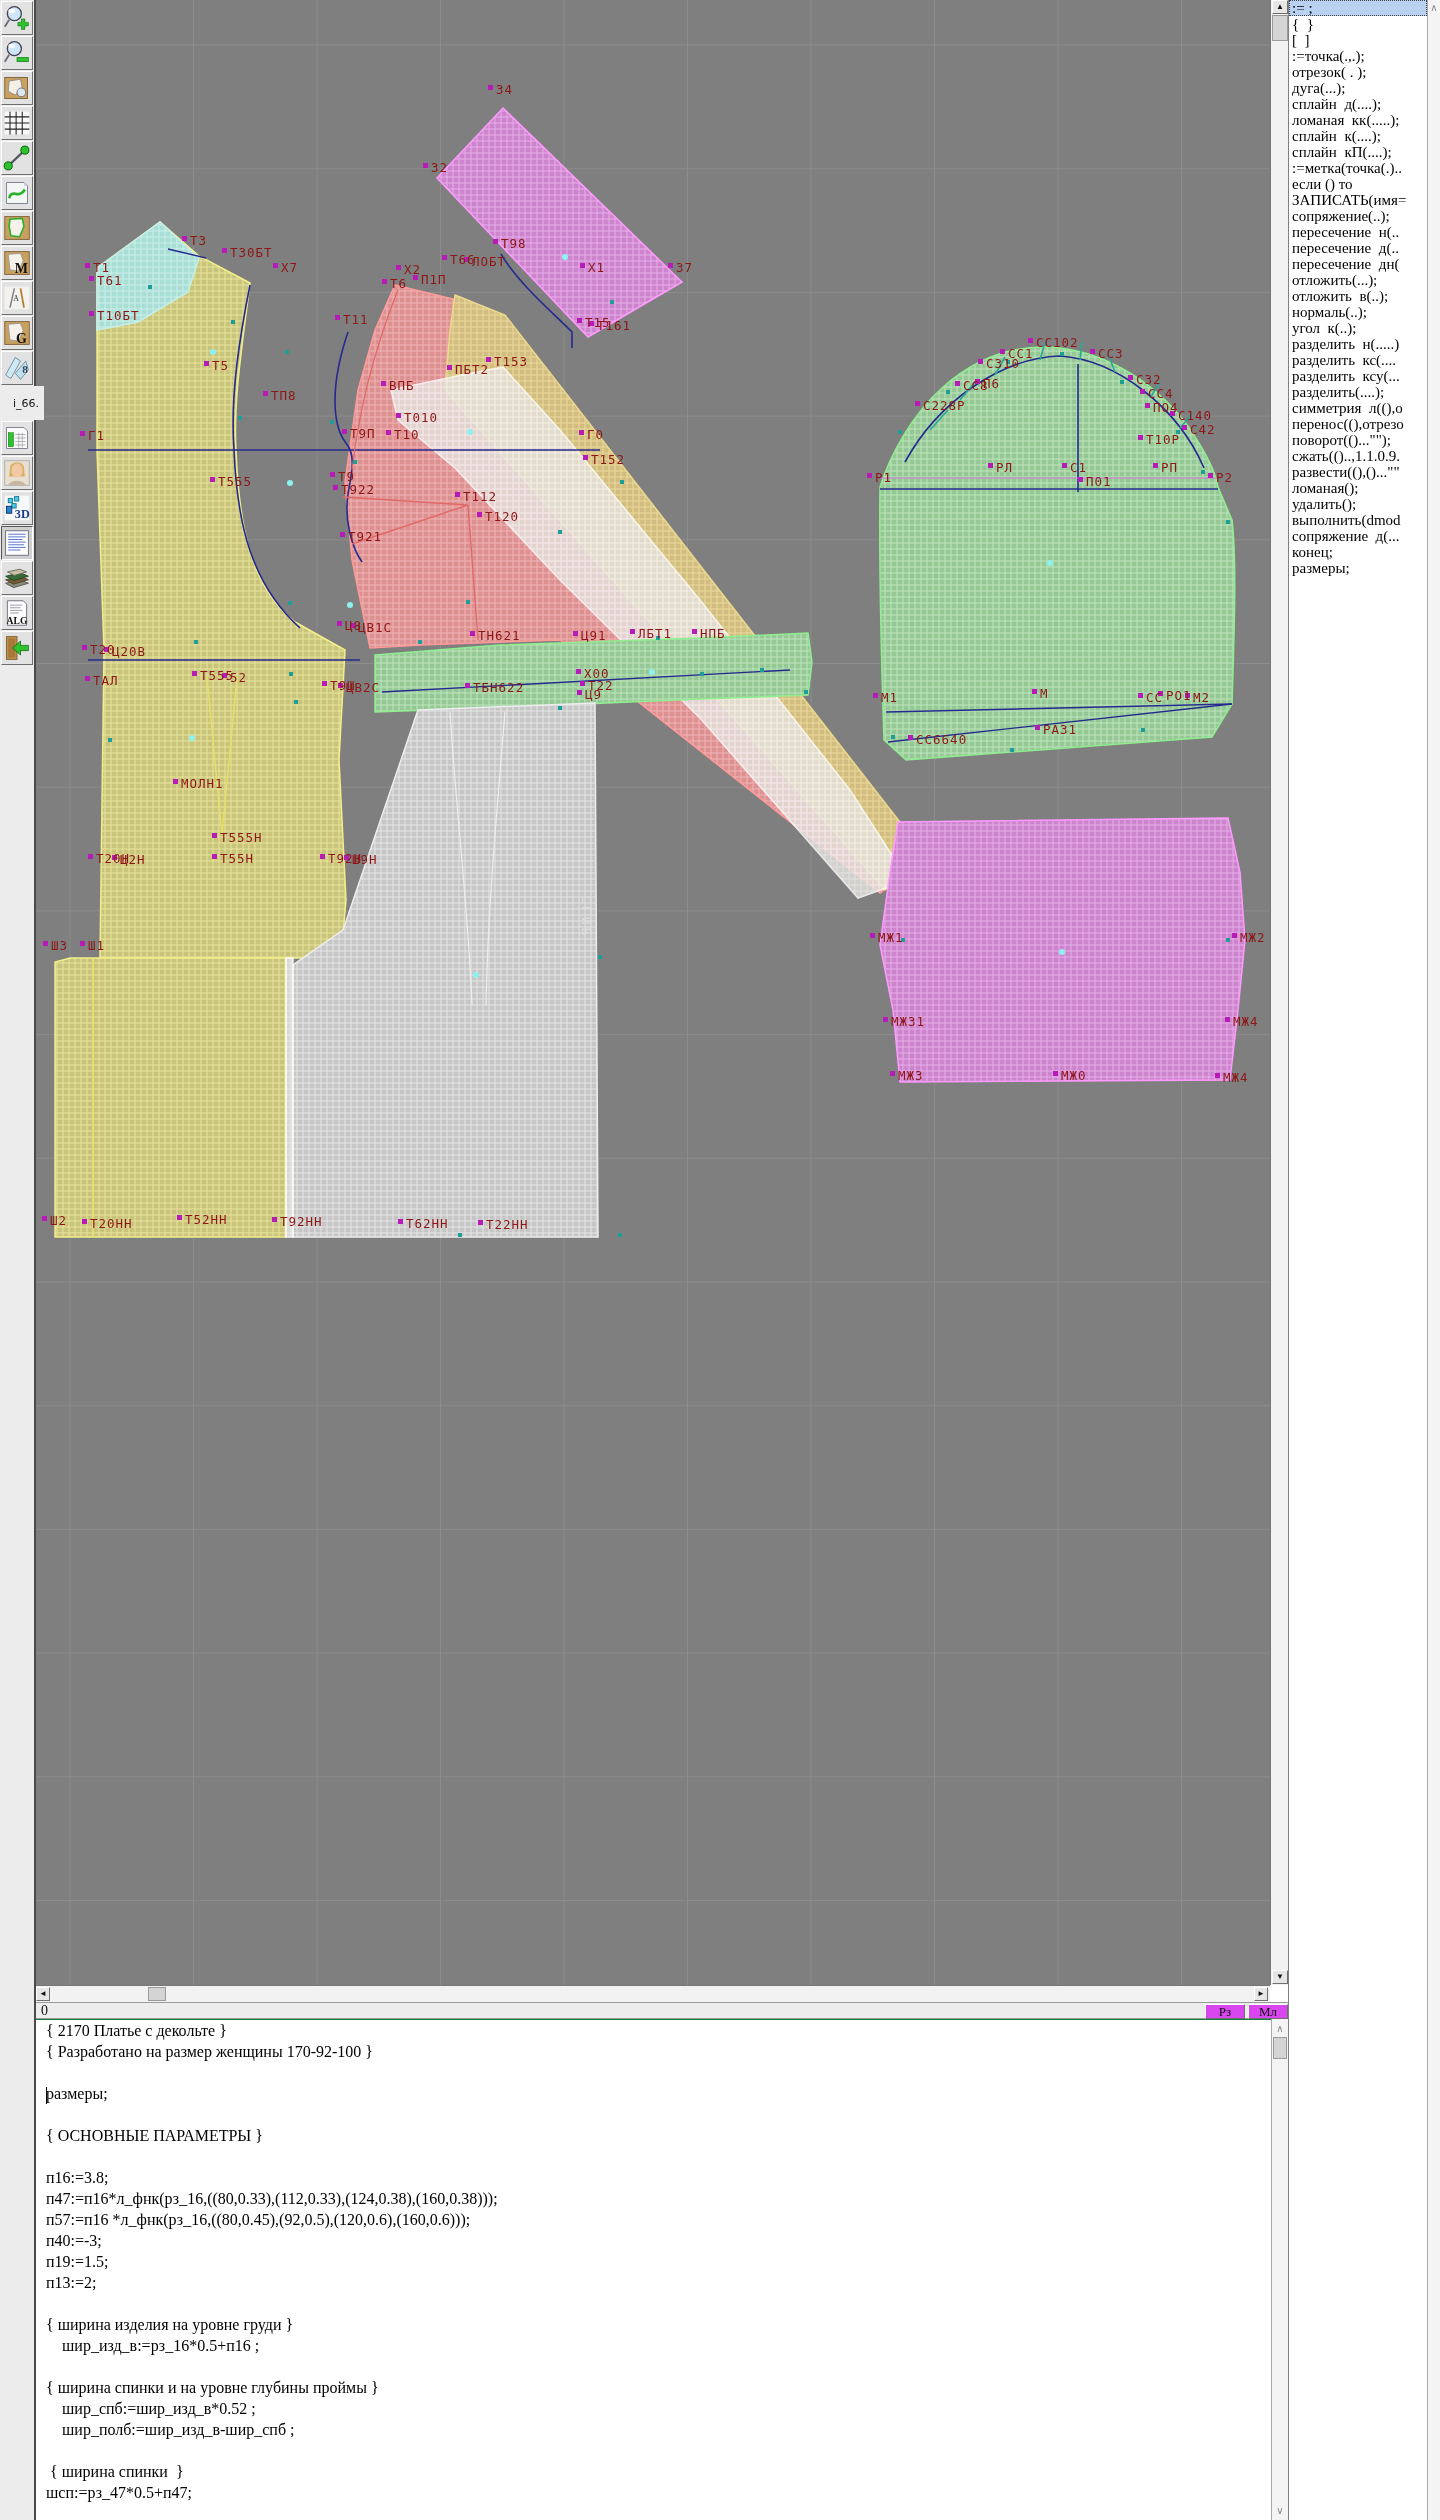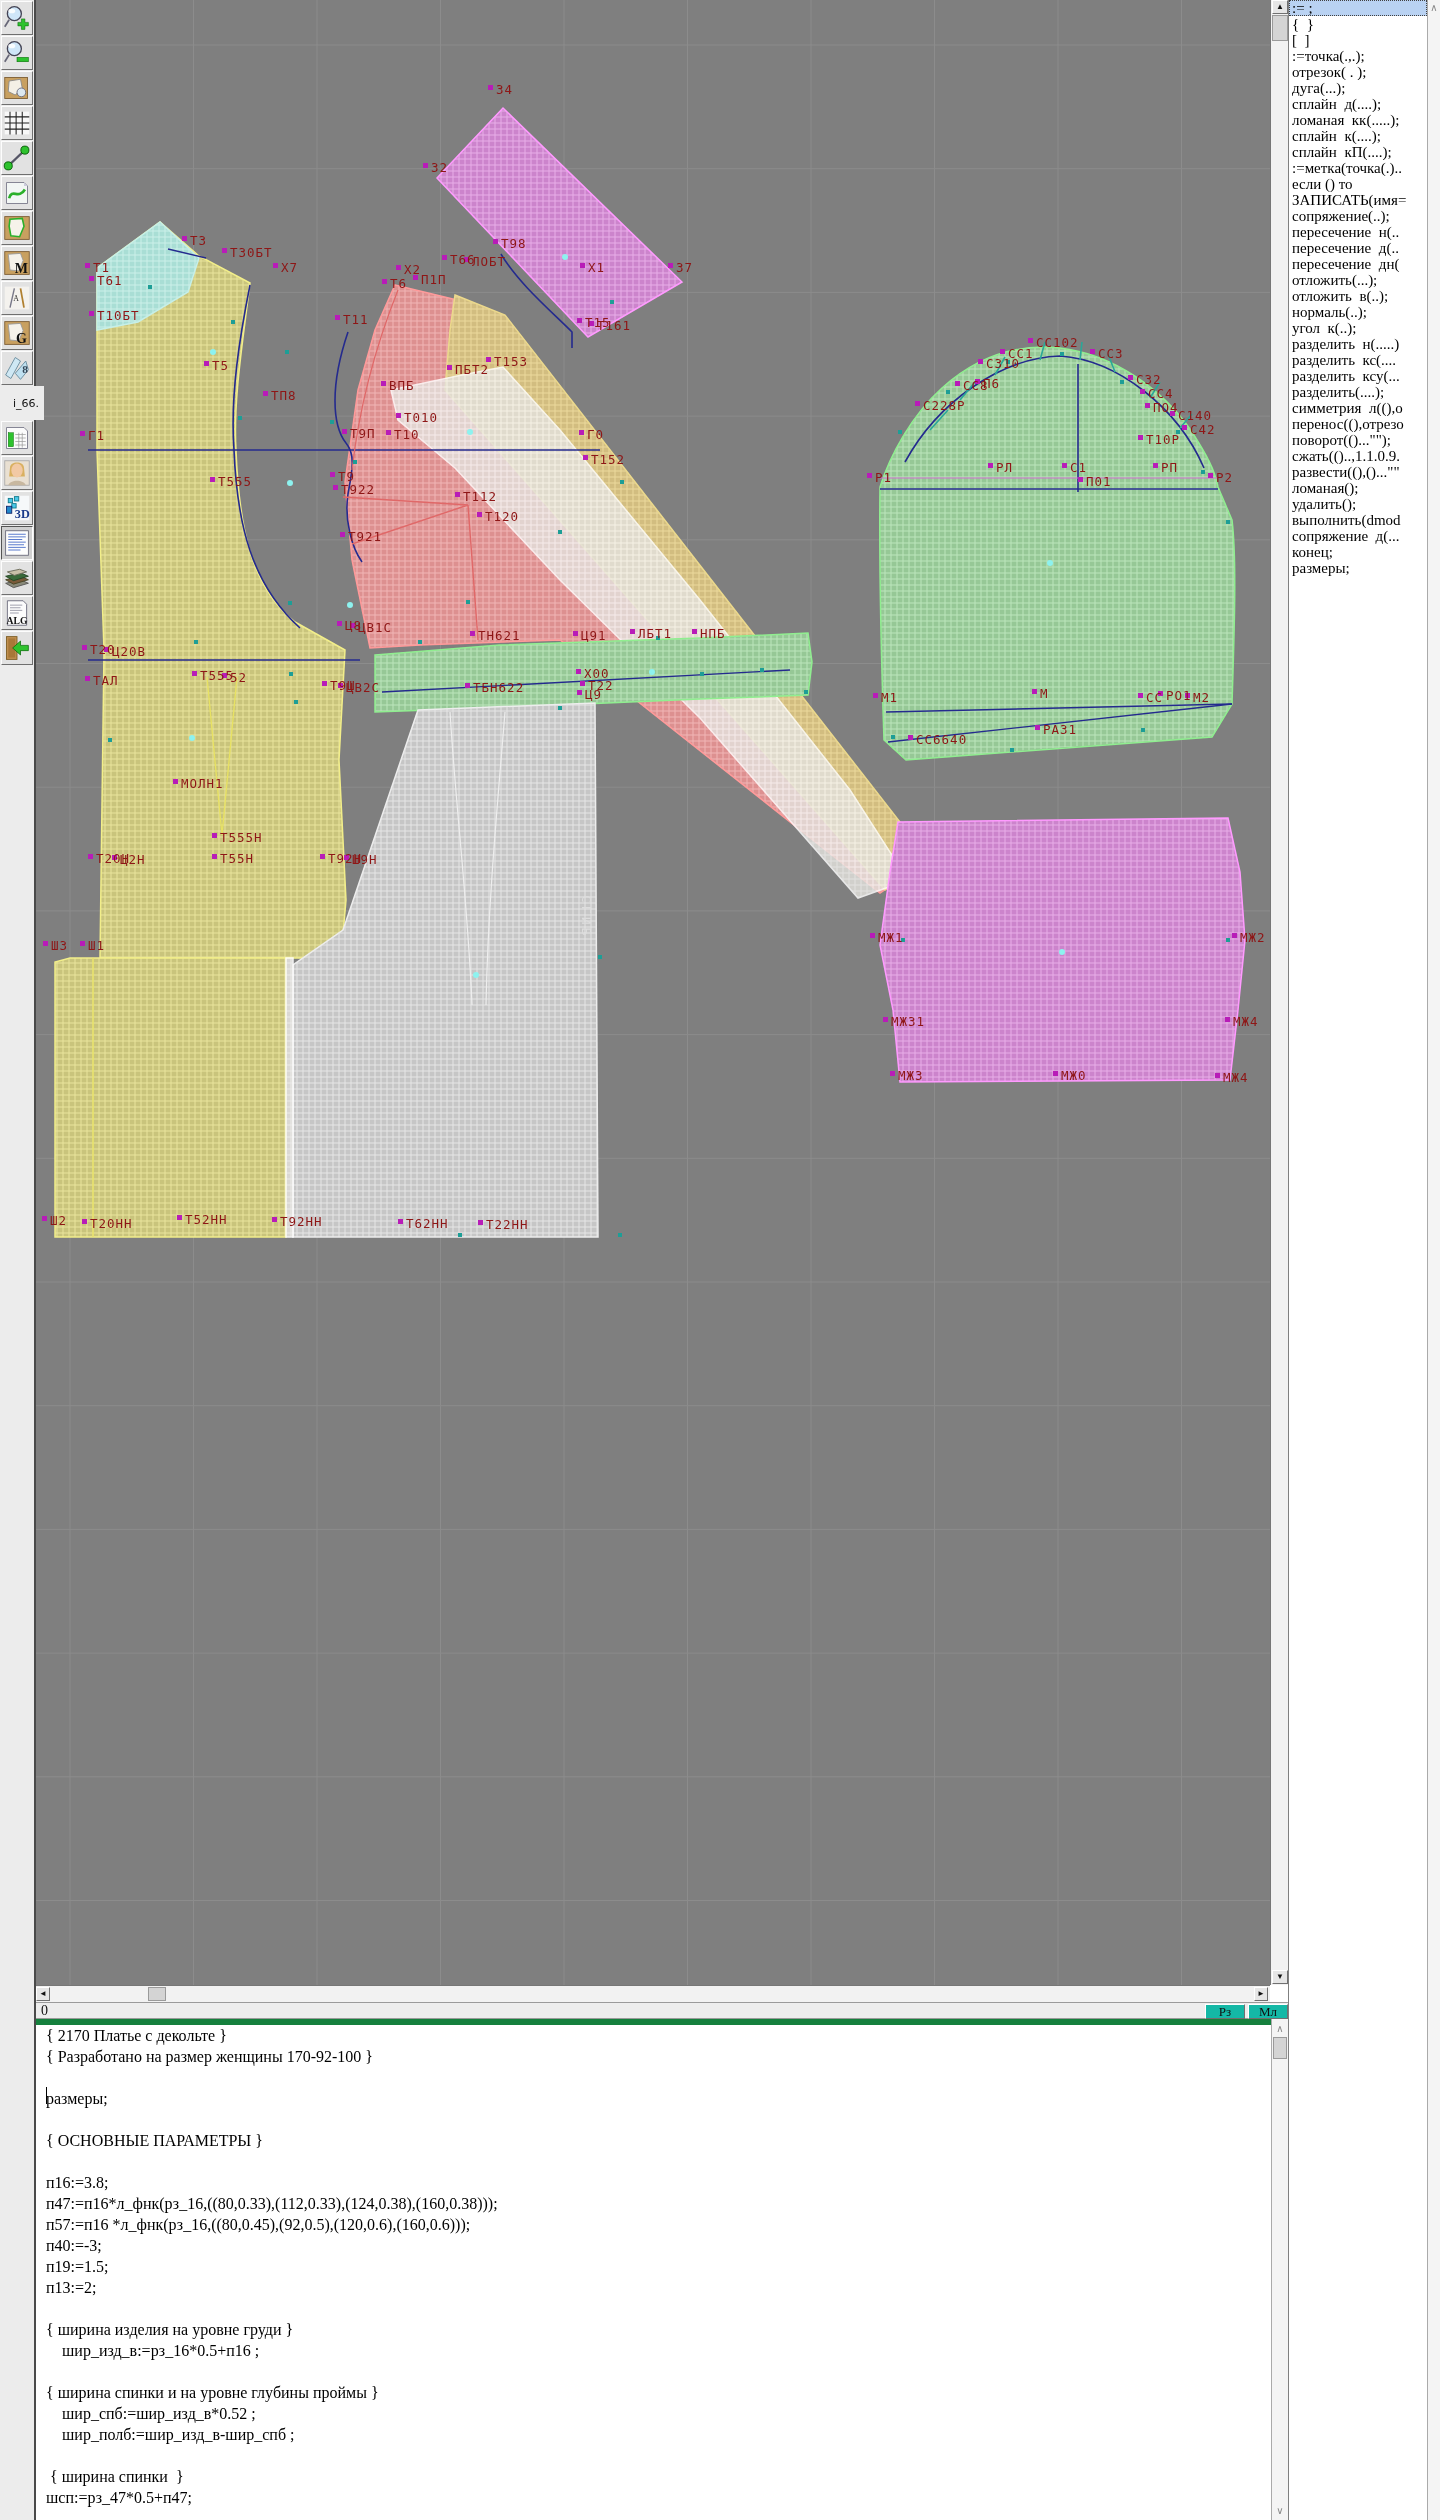--- a/index.html
+++ b/index.html
@@ -30,27 +30,27 @@
   .sb-thumb{position:absolute;background:#d4d4d4;border:1px solid #9a9a9a;box-sizing:border-box;}
   .sb-flat{position:absolute;background:#f4f4f4;border-left:1px solid #aaa;box-sizing:border-box;}
   .sb-flat .arrow{position:absolute;left:0;width:100%;text-align:center;color:#888;
     font-size:10px;}
 
   
   #statusrow{position:absolute;left:36px;top:2002px;width:1252px;height:17px;background:#ededed;
     border-top:1px solid #9a9a9a;border-bottom:1px solid #9a9a9a;box-sizing:border-box;
     font:14px "Liberation Serif",serif;color:#111;}
   #status-left{position:absolute;left:5px;top:0px;}
-  .mini-btn{position:absolute;top:1px;width:40px;height:15px;background:#14b8a6;border:1px solid;
+  .mini-btn{position:absolute;top:1px;width:40px;height:15px;background:#d946ef;border:1px solid;
     border-color:#fff #6f6f6f #6f6f6f #fff;box-sizing:border-box;text-align:center;
     font:13px "Liberation Serif",serif;line-height:13px;}
 
   
   #editor{position:absolute;left:36px;top:2019px;width:1235px;height:501px;background:#fff;
-    border-top:6px solid #15803d;box-sizing:border-box;overflow:hidden;}
+    border-top:1px solid #15803d;box-sizing:border-box;overflow:hidden;}
   .ed-line{white-space:pre;font:16px "Liberation Serif",serif;color:#000;height:21px;
     line-height:21px;padding-left:10px;}
   #cursor{position:absolute;left:46px;top:2087px;width:1px;height:17px;background:#000;}
 
   
   #panel{position:absolute;left:1288px;top:0;width:139px;height:2520px;background:#fff;
     border-left:1px solid #808080;box-sizing:border-box;}
   .fn-item{white-space:pre;font:15px "Liberation Serif",serif;color:#000;height:16px;
     line-height:16px;padding-left:3px;overflow:hidden;}
   .fn-item.selected{background:#b9d2f2;outline:1px dotted #404040;outline-offset:-1px;}

